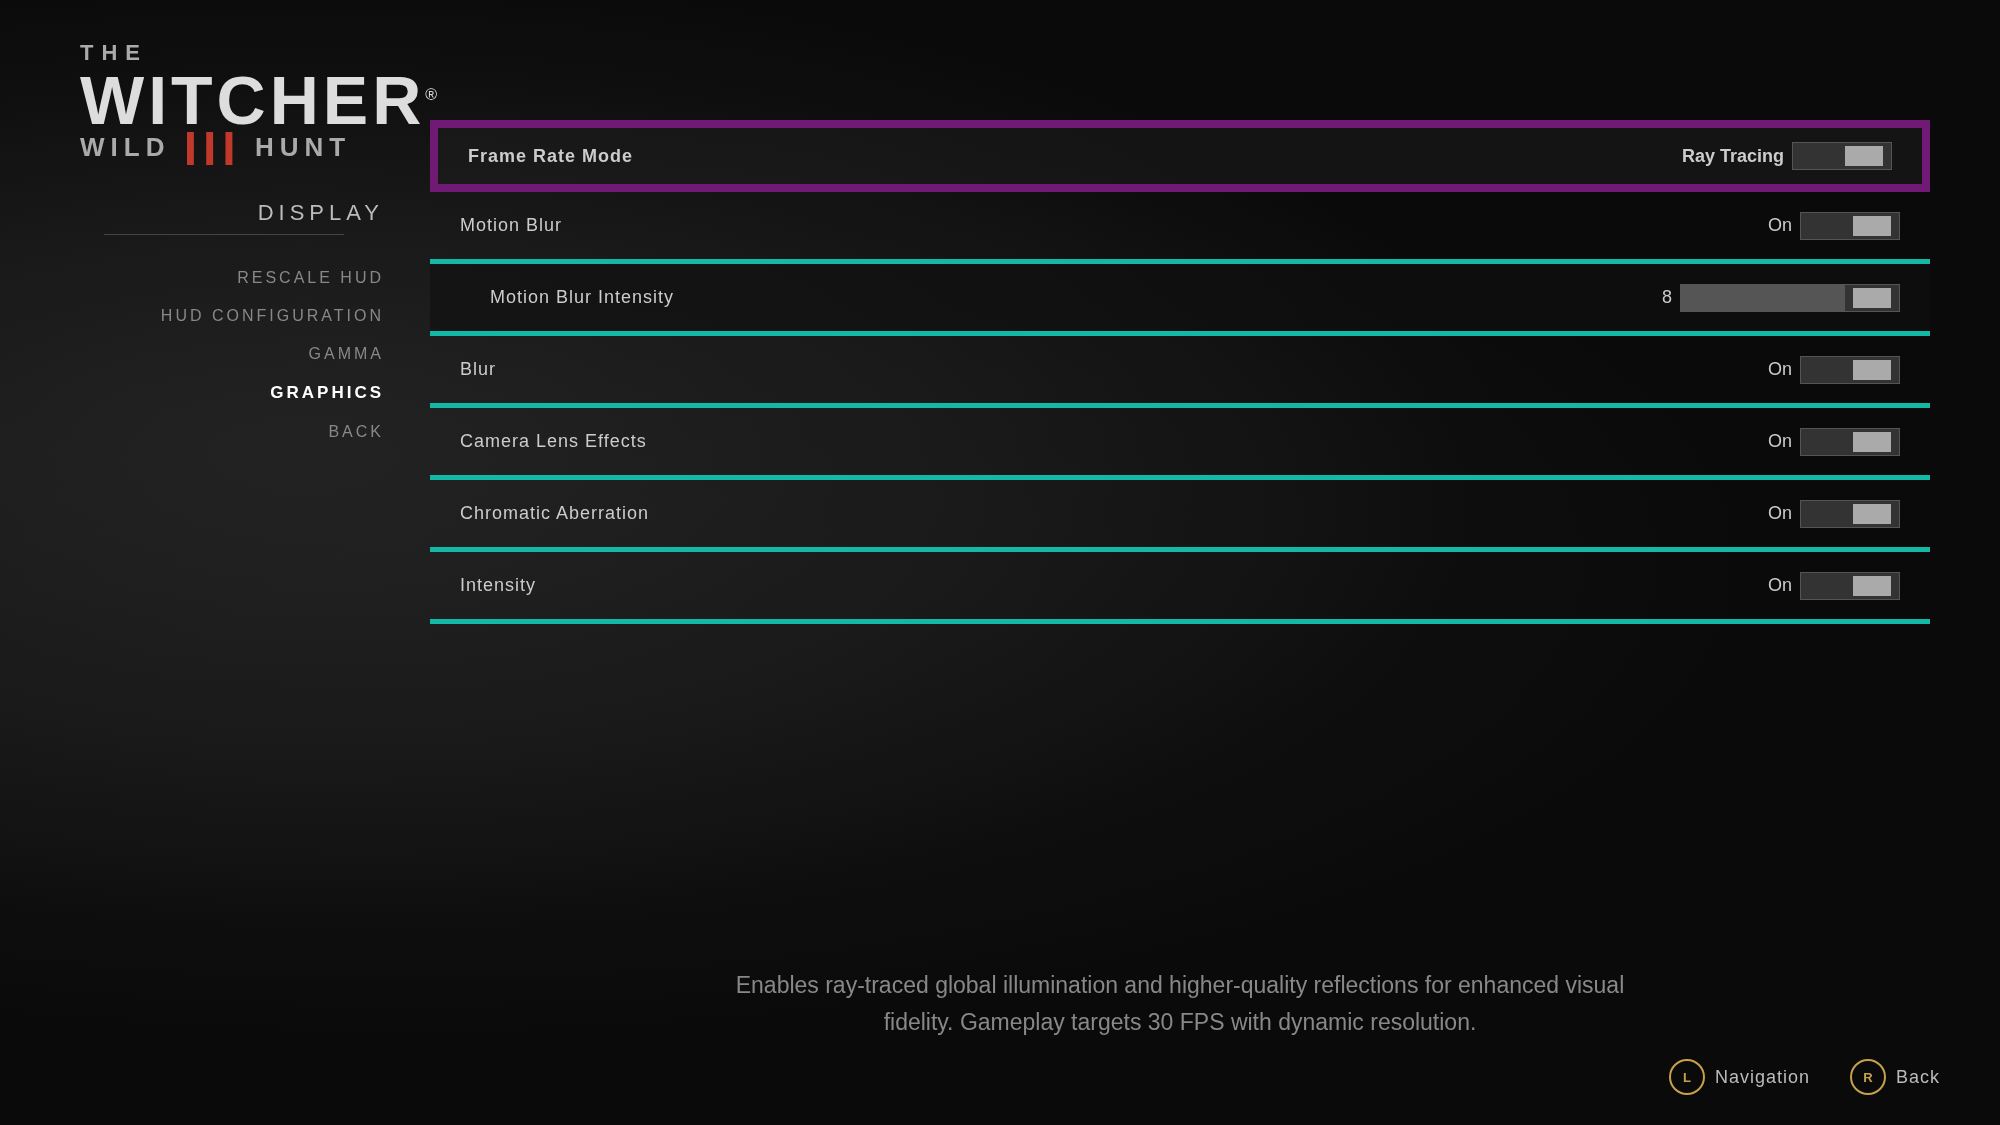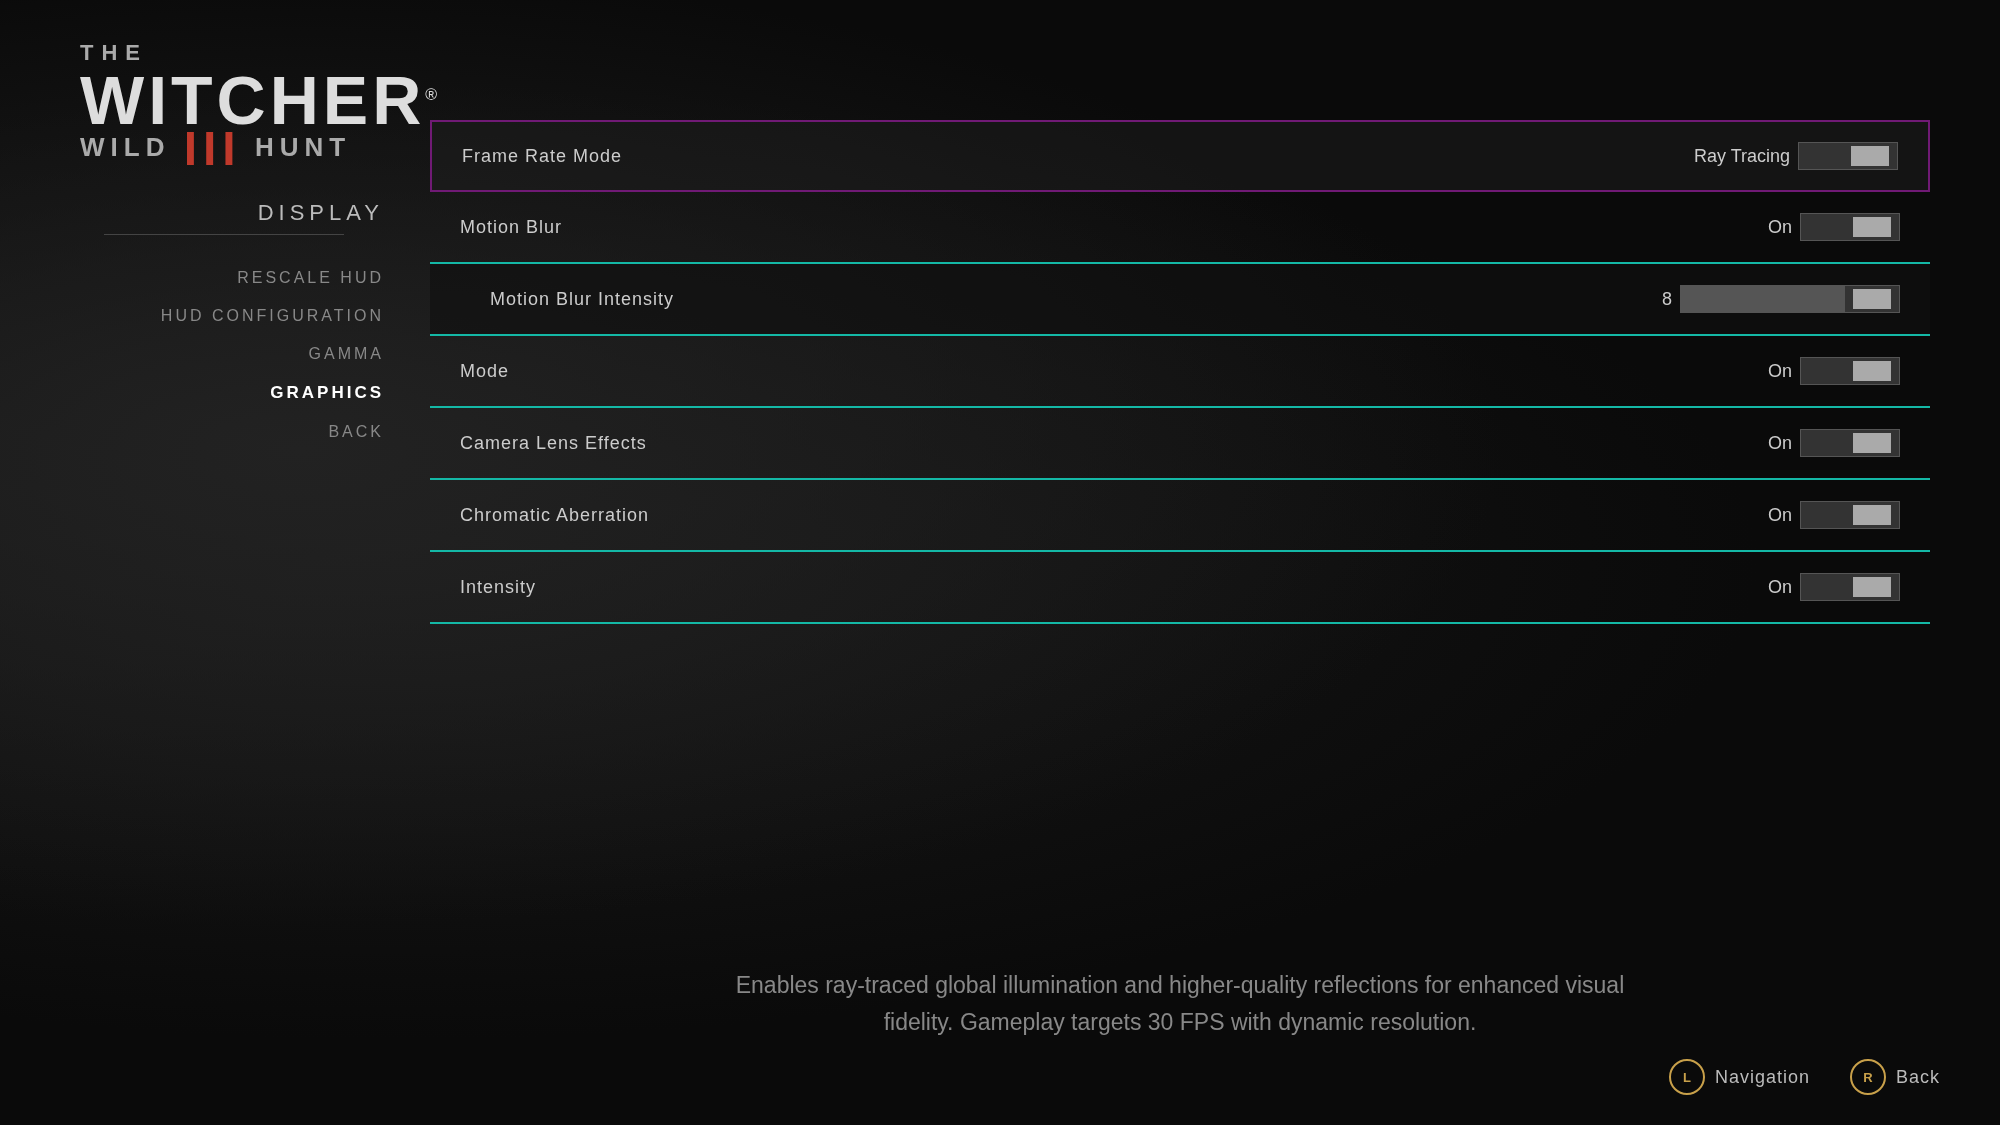--- a/index.html
+++ b/index.html
@@ -134,27 +134,28 @@
 
     .settings-list {
       list-style: none;
     }
 
     .setting-row {
       display: flex;
       align-items: center;
       padding: 0 30px;
       height: 72px;
-      border-bottom: 2px solid #14b8a6;
+      border-bottom: 5px solid #14b8a6;
       position: relative;
     }
 
     .setting-row.highlighted {
-      border: 2px solid #701a75;
+      border: 8px solid #701a75;
       background: rgba(30,30,30,0.5);
+      font-weight: bold;
     }
 
     .setting-row.sub-row {
       padding-left: 60px;
       background: rgba(15,15,15,0.6);
     }
 
     .setting-name {
       flex: 1;
       font-size: 18px;
@@ -322,21 +323,21 @@
     <li class="setting-row sub-row">
       <span class="setting-name">Motion Blur Intensity</span>
       <span class="setting-value">8</span>
       <div class="slider-container">
         <div class="slider-fill" style="width:75%;"></div>
         <div class="slider-knob"></div>
       </div>
     </li>
 
     <li class="setting-row">
-      <span class="setting-name">Mode</span>
+      <span class="setting-name">Blur</span>
       <span class="setting-value">On</span>
       <div class="toggle-switch">
         <div class="toggle-knob"></div>
       </div>
     </li>
 
     <li class="setting-row">
       <span class="setting-name">Camera Lens Effects</span>
       <span class="setting-value">On</span>
       <div class="toggle-switch">

